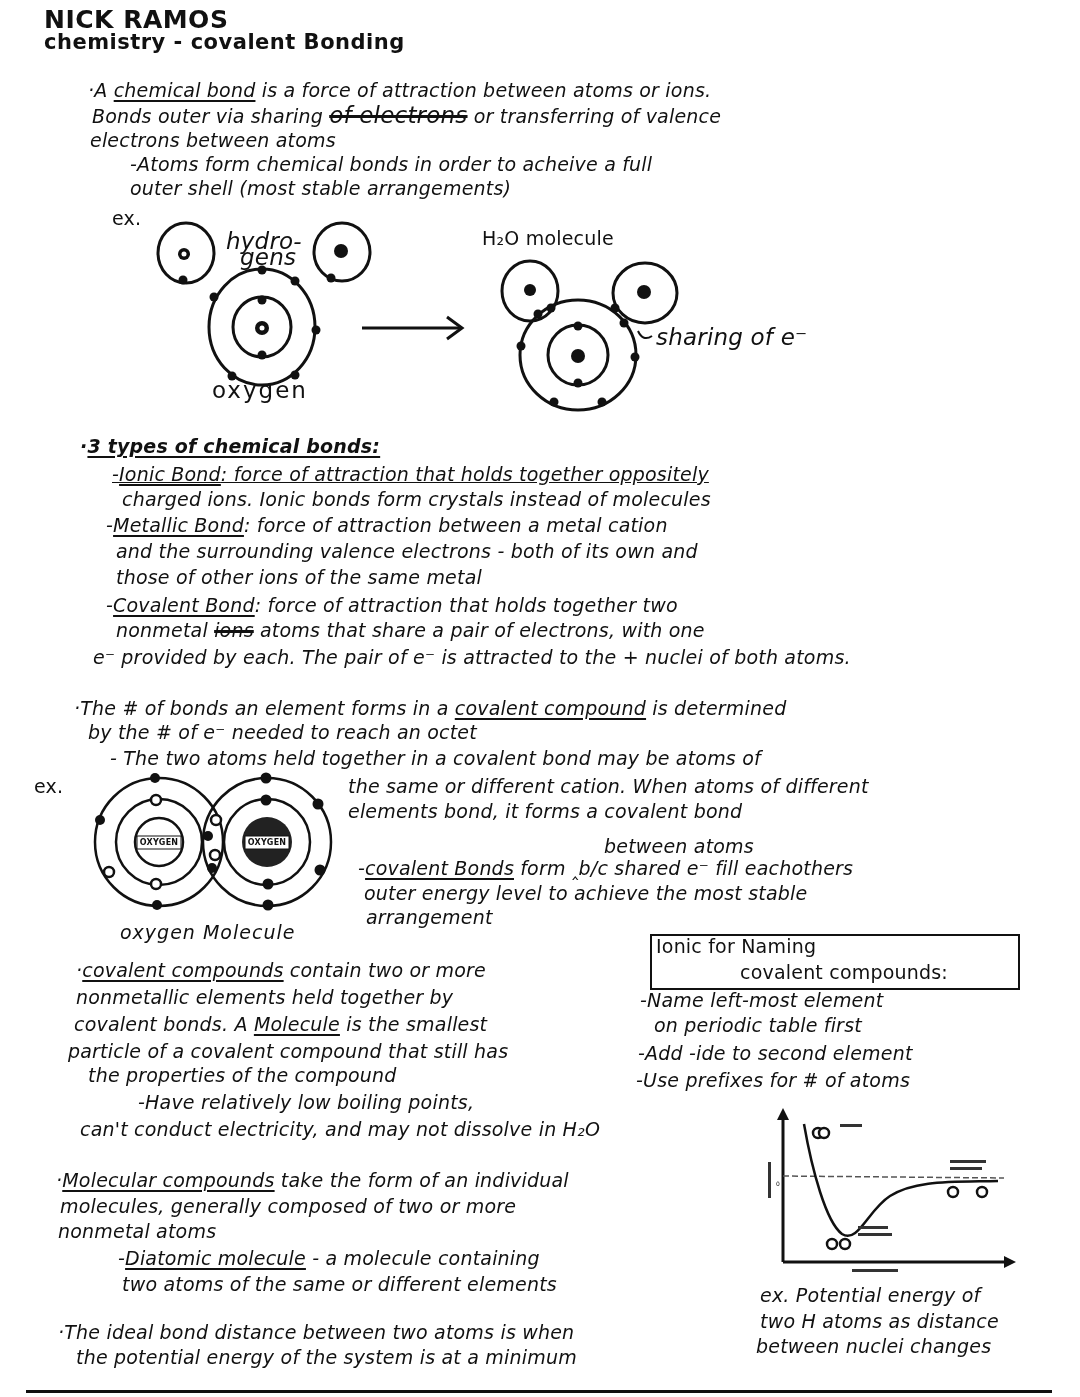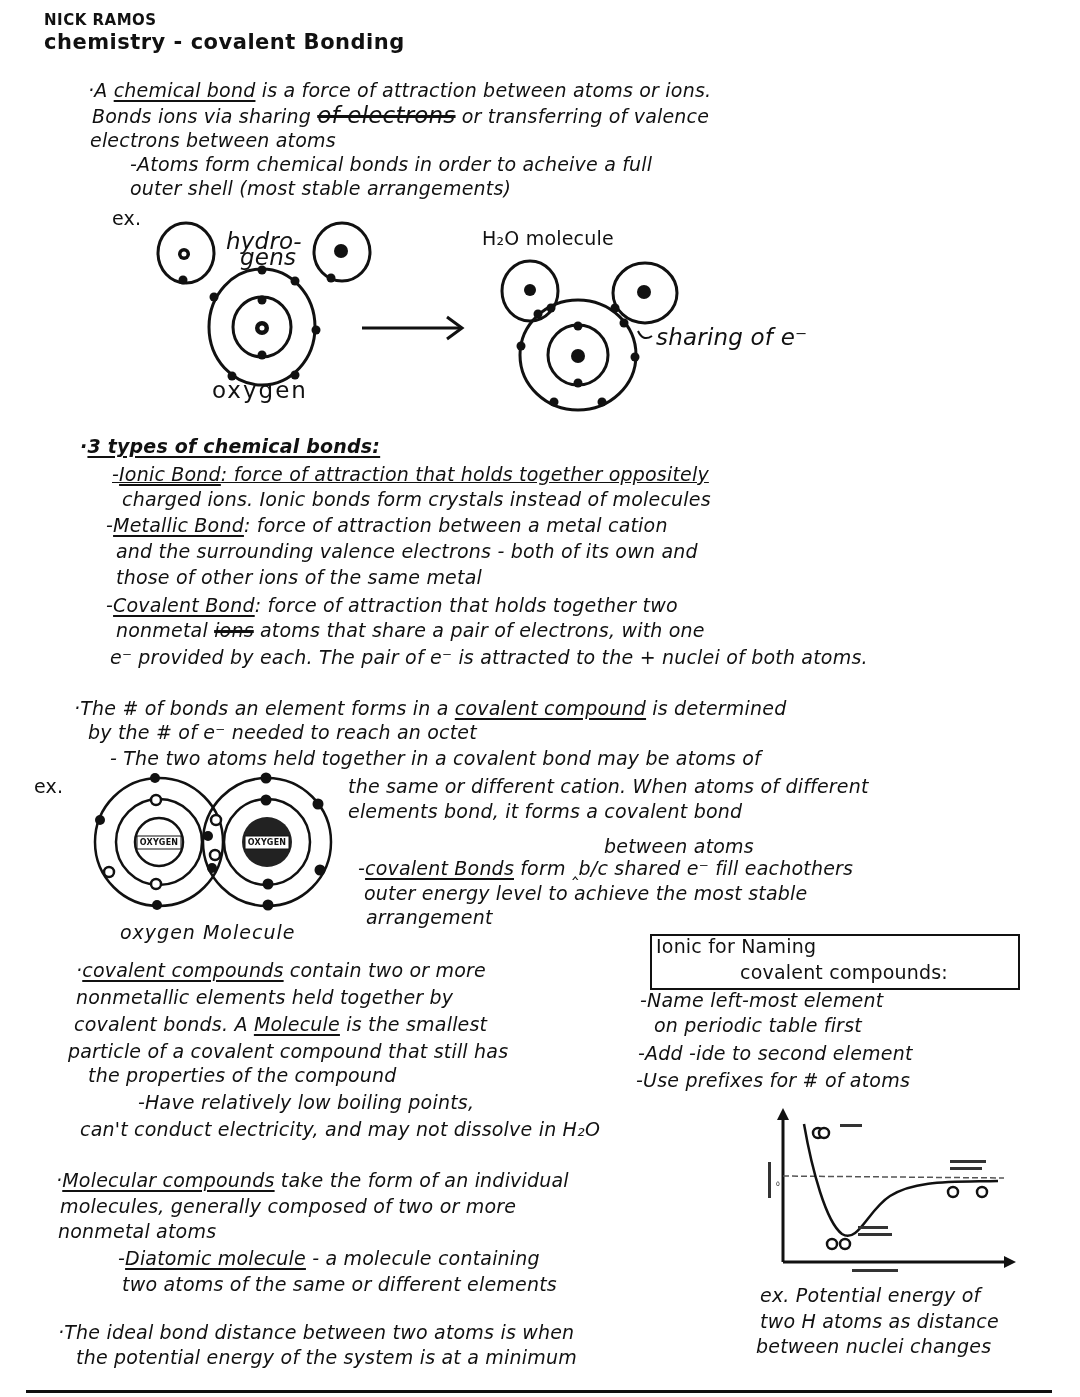--- a/index.html
+++ b/index.html
@@ -1,40 +1,40 @@
 <!DOCTYPE html>
 <html><head>
 <meta charset="utf-8">
 <style>
   html, body { margin: 0; padding: 0; background: #ffffff; }
   body {
     width: 1080px; height: 1397px; position: relative; overflow: hidden;
     font-family: "DejaVu Sans", sans-serif; color: #111;
   }
   .t { position: absolute; white-space: nowrap; font-size: 19px; line-height: 24px; letter-spacing: 0.2px; font-style: italic; }
-  .hdr { font-size: 15px; font-style: normal; font-weight: bold; letter-spacing: 0.5px; }
+  .hdr { font-size: 25px; font-style: normal; font-weight: bold; letter-spacing: 0.5px; }
   u, .u { text-decoration: underline; text-decoration-thickness: 2px; text-underline-offset: 3px; }
   s, .s { text-decoration: line-through; text-decoration-thickness: 3px; }
   .small { font-size: 23px; }
   svg { position: absolute; overflow: visible; }
   .box { position: absolute; border: 2px solid #111; }
   .rule { position: absolute; left: 26px; right: 28px; top: 1390px; height: 3px; background: #111; }
   .tiny { font-size: 6px; font-style: normal; }
 </style>
 </head>
 <body>
 
 <div class="t hdr" style="left:44px;top:8px;">NICK RAMOS</div>
 <div class="t hdr" style="left:44px;top:30px;font-size:21px;">chemistry - covalent Bonding</div>
 
 <div class="t" style="left:88px;top:78px;">
   <span>·A </span><span class="u">chemical bond</span><span> is a force of attraction between atoms or ions.</span>
 </div>
 <div class="t" style="left:92px;top:103px;">
-  <span>Bonds ions via sharing </span><span class="s small">of electrons</span><span> or transferring of valence</span>
+  <span>Bonds outer via sharing </span><span class="s small">of electrons</span><span> or transferring of valence</span>
 </div>
 <div class="t" style="left:90px;top:128px;">electrons between atoms</div>
 <div class="t" style="left:130px;top:152px;">-Atoms form chemical bonds in order to acheive a full</div>
 <div class="t" style="left:130px;top:176px;">outer shell (most stable arrangements)</div>
 <div class="t" style="left:112px;top:206px;font-style:normal;">ex.</div>
 
 <svg style="left:0;top:0;" width="1080" height="420">
   <g stroke="#111" stroke-width="3" fill="none">
     <ellipse cx="186" cy="253" rx="28" ry="30"></ellipse>
   </g>
@@ -92,21 +92,21 @@
 <div class="t small" style="left:656px;top:325px;">sharing of e⁻</div>
 
 <div class="t" style="left:80px;top:434px;font-weight:bold;">·<span class="u">3 types of chemical bonds:</span></div>
 <div class="t" style="left:112px;top:462px;text-decoration:underline;">-<span class="u">Ionic Bond</span><span>: force of attraction that holds together oppositely</span></div>
 <div class="t" style="left:122px;top:487px;">charged ions. Ionic bonds form crystals instead of molecules</div>
 <div class="t" style="left:106px;top:513px;">-<span class="u">Metallic Bond</span><span>: force of attraction between a metal cation</span></div>
 <div class="t" style="left:116px;top:539px;">and the surrounding valence electrons - both of its own and</div>
 <div class="t" style="left:116px;top:565px;">those of other ions of the same metal</div>
 <div class="t" style="left:106px;top:593px;">-<span class="u">Covalent Bond</span><span>: force of attraction that holds together two</span></div>
 <div class="t" style="left:116px;top:618px;"><span>nonmetal </span><span class="s">ions</span><span> atoms that share a pair of electrons, with one</span></div>
-<div class="t" style="left:110px;top:645px;">e⁻ provided by each. The pair of e⁻ is attracted to the + nuclei of both atoms.</div>
+<div class="t" style="left:93px;top:645px;">e⁻ provided by each. The pair of e⁻ is attracted to the + nuclei of both atoms.</div>
 
 <div class="t" style="left:74px;top:696px;"><span>·The # of bonds an element forms in a </span><span class="u">covalent compound</span><span> is determined</span></div>
 <div class="t" style="left:88px;top:720px;">by the # of e⁻ needed to reach an octet</div>
 <div class="t" style="left:110px;top:746px;">- The two atoms held together in a covalent bond may be atoms of</div>
 <div class="t" style="left:34px;top:774px;font-style:normal;">ex.</div>
 <div class="t" style="left:348px;top:774px;">the same or different cation. When atoms of different</div>
 <div class="t" style="left:348px;top:799px;">elements bond, it forms a covalent bond</div>
 <div class="t" style="left:604px;top:834px;">between atoms</div>
 <div class="t" style="left:358px;top:856px;">-<span class="u">covalent Bonds</span><span> form ‸b/c shared e⁻ fill eachothers</span></div>
 <div class="t" style="left:364px;top:881px;">outer energy level to achieve the most stable</div>

